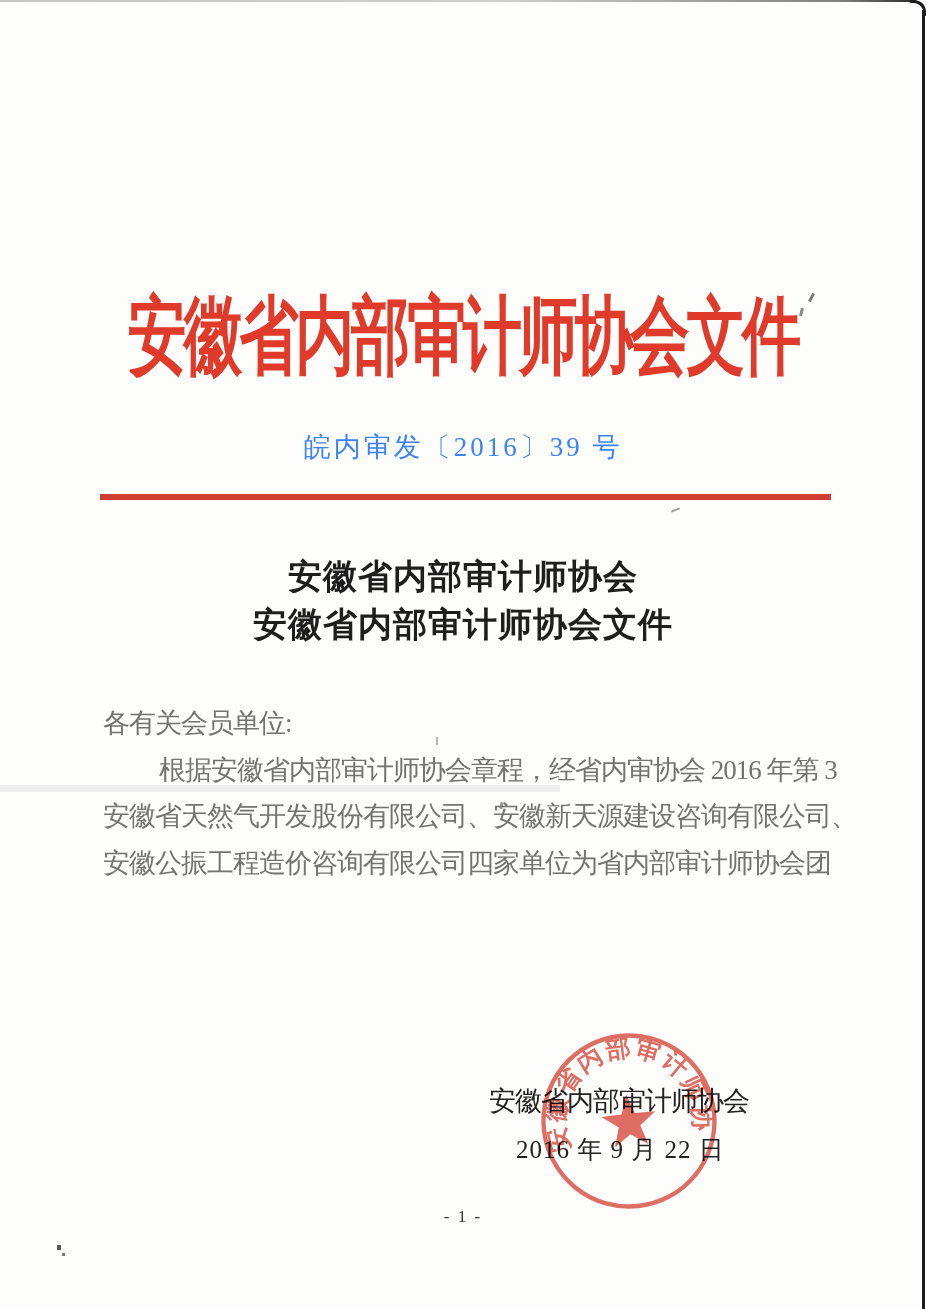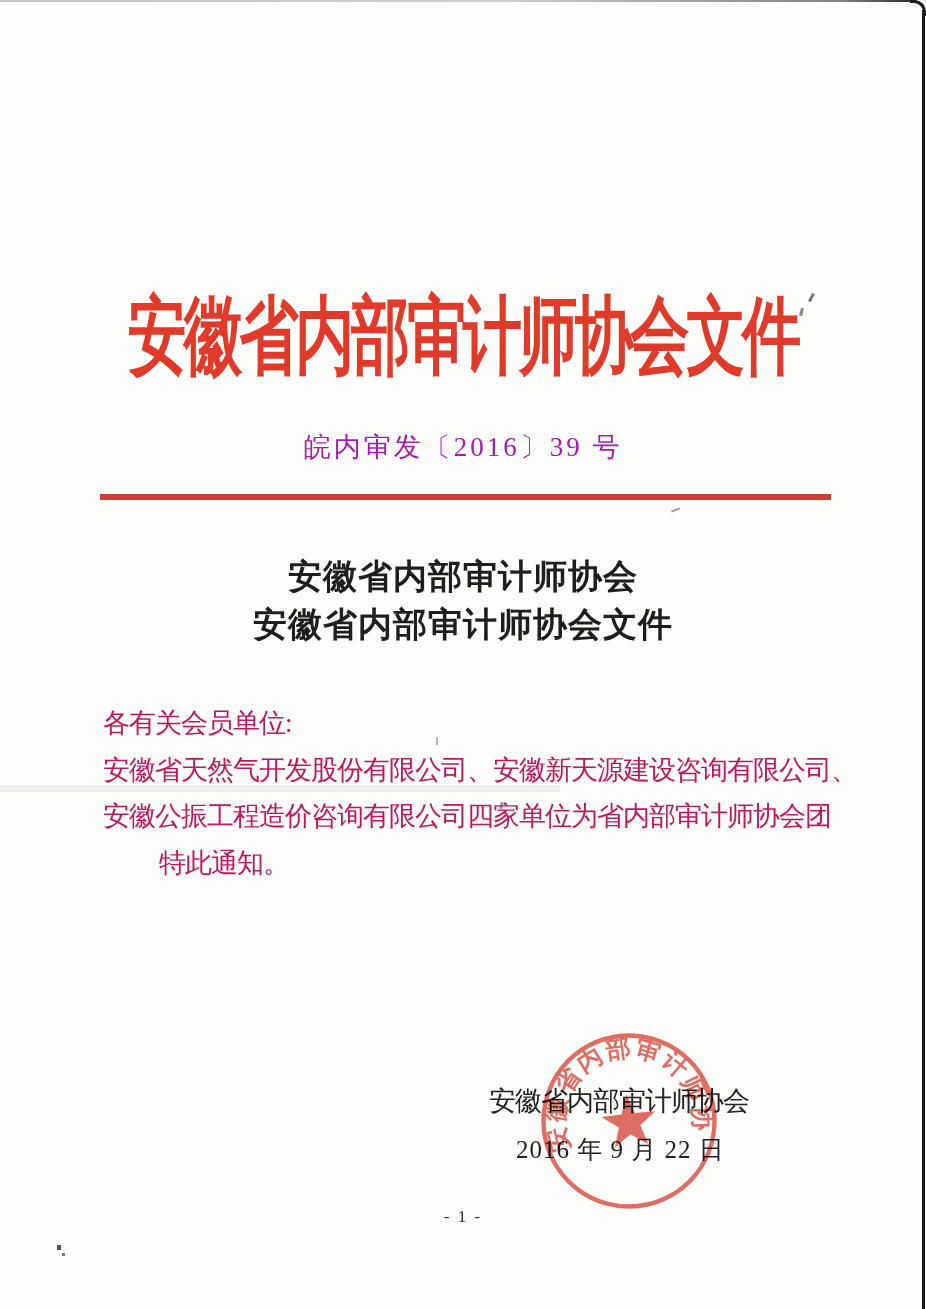--- a/index.html
+++ b/index.html
@@ -29,32 +29,32 @@
   .m5b{left:62px;top:1253px;width:3px;height:3px;background:#777;}
 
   
   .header{position:absolute;top:283px;left:0;right:0;height:95px;
     display:flex;align-items:flex-end;justify-content:center;}
   .header span{
     font-size:60px;font-weight:bold;color:#df3a2a;letter-spacing:-3px;
     transform:scale(.98,1.42);transform-origin:center;white-space:nowrap;}
 
   .doc-number{position:absolute;top:429px;left:0;right:0;height:34px;
-    text-align:center;font-size:27px;letter-spacing:3px;color:#a21caf;}
+    text-align:center;font-size:27px;letter-spacing:3px;color:#3b82f6;}
 
   .divider{position:absolute;top:494px;left:100px;width:731px;height:6px;background:#cf3d33;}
 
   
   .title{position:absolute;top:553px;left:0;right:0;text-align:center;
     font-size:34px;font-weight:bold;color:#1e1e1e;line-height:47.5px;letter-spacing:1px;}
   .title div{white-space:nowrap;}
 
   
   .body-text{position:absolute;top:700px;left:103px;width:728px;
-    font-size:27px;color:#be185d;letter-spacing:-1px;}
+    font-size:27px;color:#737373;letter-spacing:-1px;}
   .bline{height:46.5px;display:flex;align-items:center;white-space:nowrap;}
   .bline.indent{padding-left:56px;}
 
   
   .signature{position:absolute;top:1083px;left:489px;font-size:27px;letter-spacing:-1px;white-space:nowrap;color:#222;}
   .sign-date{position:absolute;top:1133px;left:516px;font-size:25px;letter-spacing:1px;white-space:nowrap;color:#222;}
 
   
   .page-num{position:absolute;top:1207px;left:0;right:0;text-align:center;
     font-size:17px;letter-spacing:2px;color:#333;}
@@ -88,23 +88,23 @@
 
   <div class="divider"></div>
 
   <div class="title">
     <div>安徽省内部审计师协会</div>
     <div>安徽省内部审计师协会文件</div>
   </div>
 
   <div class="body-text">
     <div class="bline">各有关会员单位:</div>
+    <div class="bline indent">根据安徽省内部审计师协会章程，经省内审协会 2016 年第 3</div>
     <div class="bline">安徽省天然气开发股份有限公司、安徽新天源建设咨询有限公司、</div>
     <div class="bline">安徽公振工程造价咨询有限公司四家单位为省内部审计师协会团</div>
-    <div class="bline indent">特此通知。</div>
   </div>
 
   <div class="signature">安徽省内部审计师协会</div>
   <div class="sign-date">2016 年 9 月 22 日</div>
 
   <svg class="seal" viewBox="0 0 200 200">
     <defs>
       <path id="sealArc" d="M 36.1,123.3 A 68,68 0 1 1 163.9,123.3" fill="none"></path>
     </defs>
     <circle cx="100" cy="100" r="90" fill="none" stroke="#d94f41" stroke-width="4.6"></circle>

